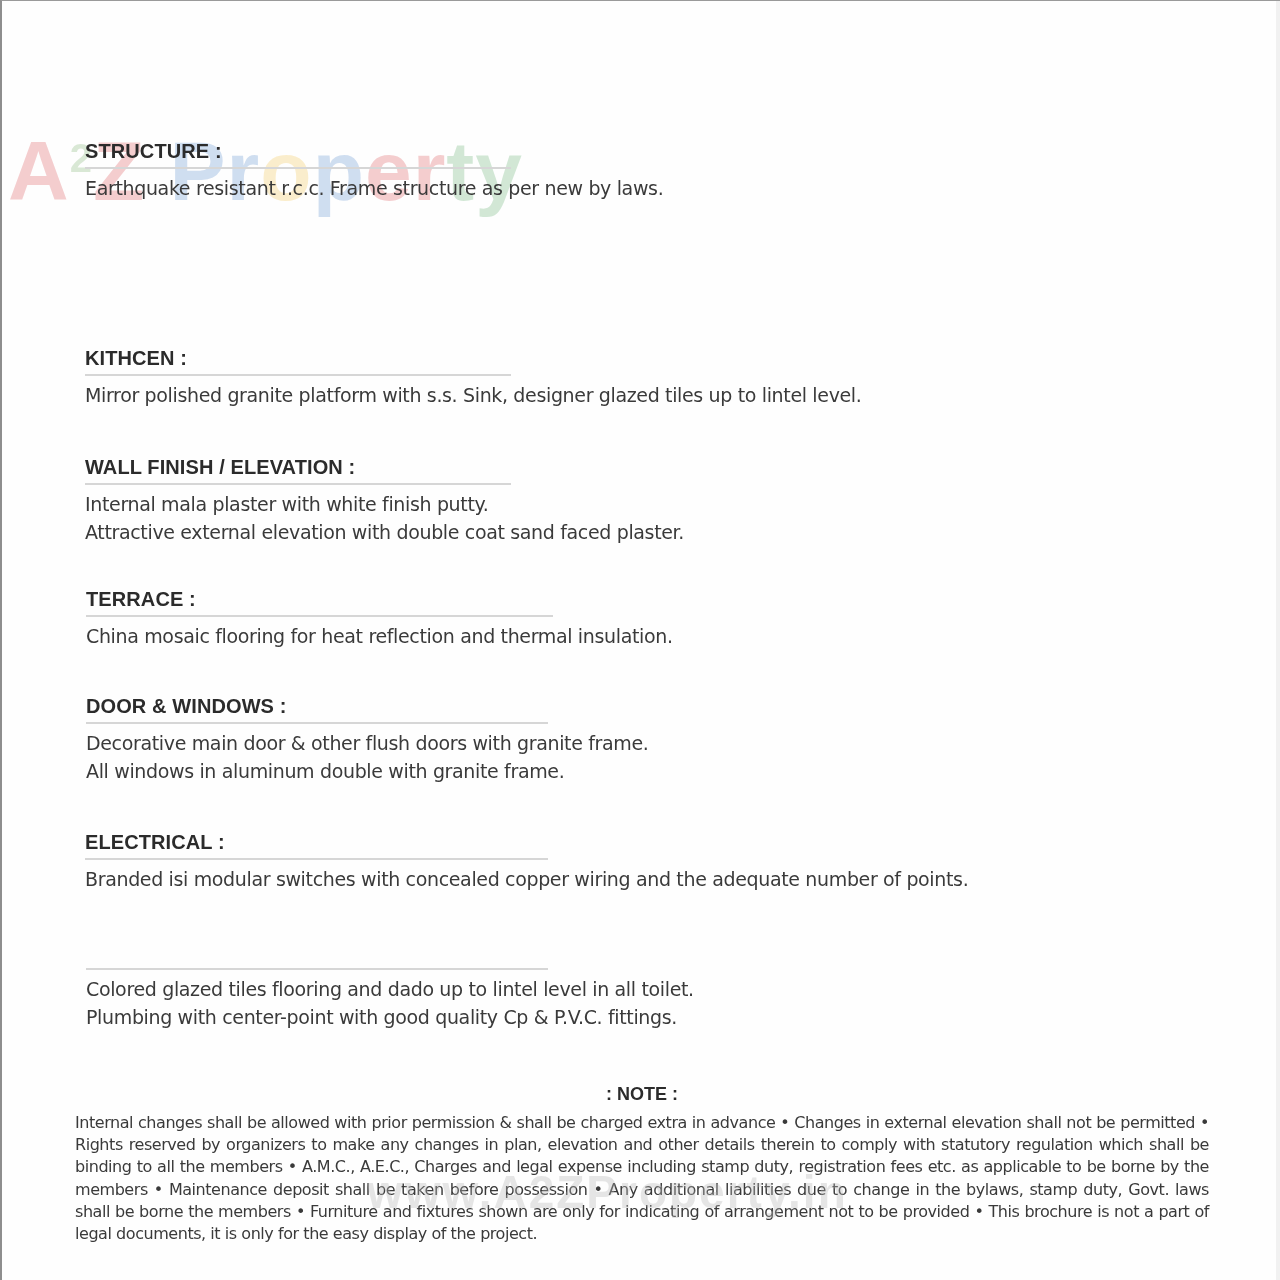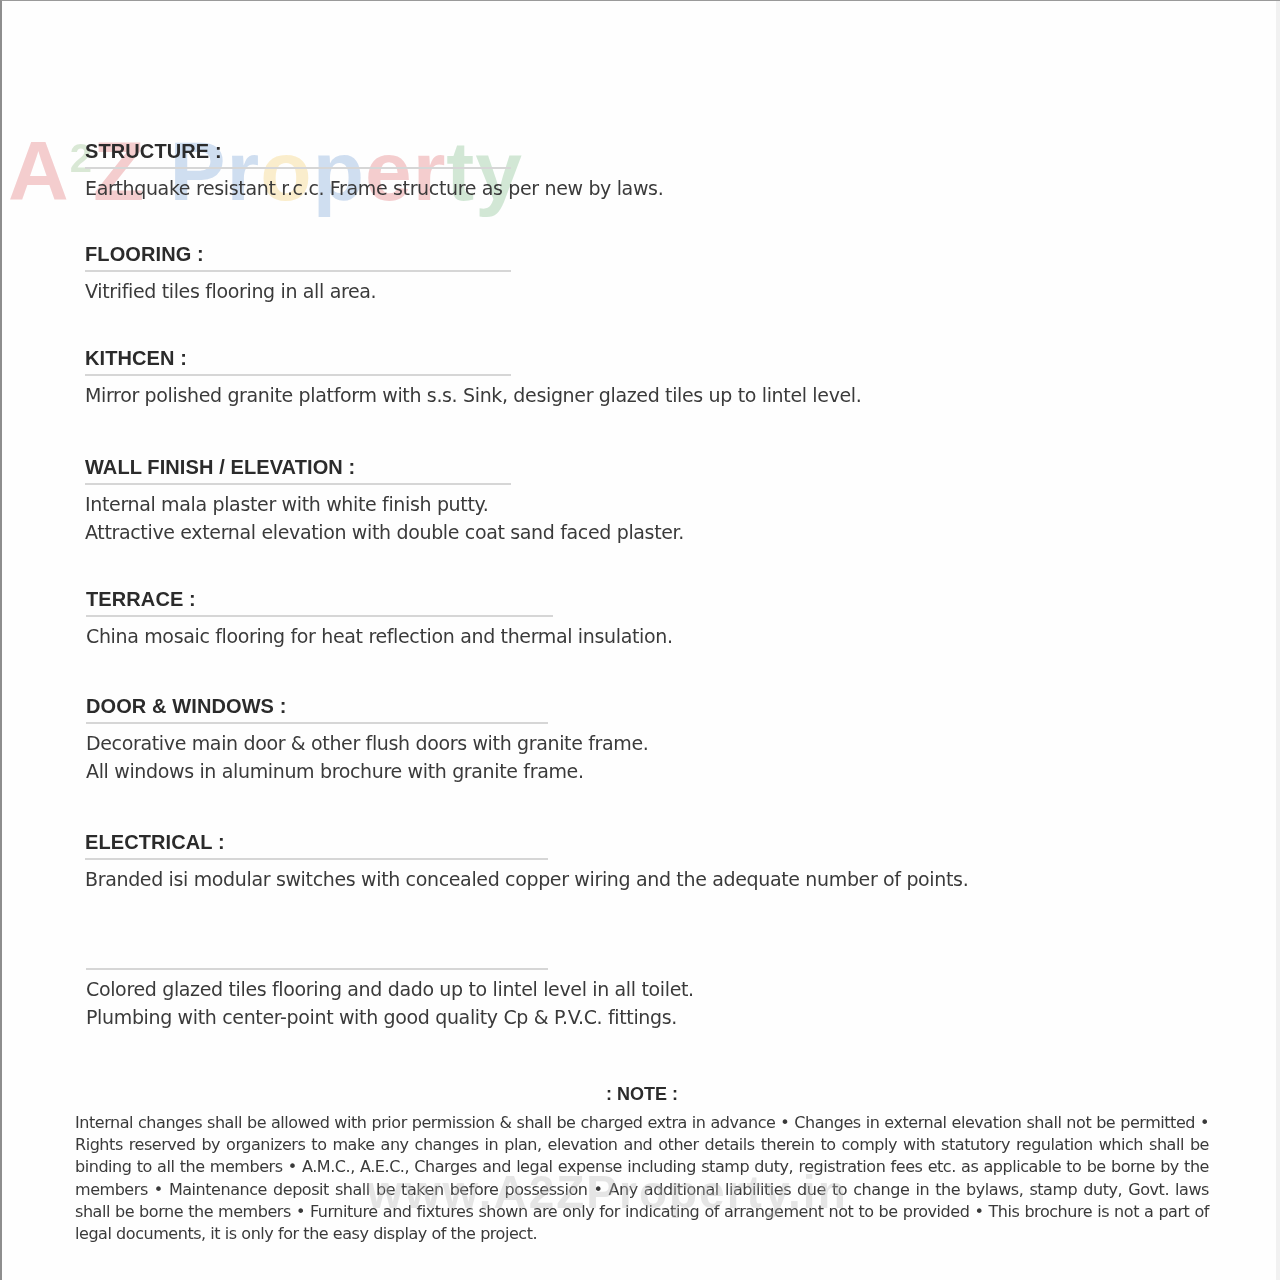--- a/index.html
+++ b/index.html
@@ -142,25 +142,20 @@
     <span class="w-a">A</span><span class="w-2">2</span><span class="w-z">Z</span>&nbsp;<span class="w-p">P</span><span class="w-r">r</span><span class="w-o">o</span><span class="w-p2">p</span><span class="w-e">e</span><span class="w-r2">r</span><span class="w-t">t</span><span class="w-y">y</span>
   </div>
 
 
   <div class="section" style="top:138px; width:426px;">
     <div class="section-heading">STRUCTURE :</div>
     <div class="section-rule"></div>
     <div class="section-line">Earthquake resistant r.c.c.  Frame structure as per new by laws.</div>
   </div>
 
-  <div class="section" style="top:241px; width:426px;">
-    <div class="section-heading">FLOORING :</div>
-    <div class="section-rule"></div>
-    <div class="section-line">Vitrified tiles flooring in all area.</div>
-  </div>
 
   <div class="section" style="top:345px; width:426px;">
     <div class="section-heading">KITHCEN :</div>
     <div class="section-rule"></div>
     <div class="section-line">Mirror polished granite platform with s.s.  Sink, designer glazed tiles up to lintel level.</div>
   </div>
 
   <div class="section" style="top:454px; width:426px;">
     <div class="section-heading">WALL FINISH / ELEVATION :</div>
     <div class="section-rule"></div>
@@ -171,21 +166,21 @@
   <div class="section" style="top:586px; left:84px; width:467px;">
     <div class="section-heading">TERRACE :</div>
     <div class="section-rule"></div>
     <div class="section-line">China mosaic flooring for heat reflection and thermal insulation.</div>
   </div>
 
   <div class="section" style="top:693px; left:84px; width:462px;">
     <div class="section-heading">DOOR &amp; WINDOWS :</div>
     <div class="section-rule"></div>
     <div class="section-line">Decorative main door &amp; other flush doors with granite frame.</div>
-    <div class="section-line">All windows in aluminum brochure with granite frame.</div>
+    <div class="section-line">All windows in aluminum double with granite frame.</div>
   </div>
 
   <div class="section" style="top:829px; width:463px;">
     <div class="section-heading">ELECTRICAL :</div>
     <div class="section-rule"></div>
     <div class="section-line">Branded isi modular switches with concealed copper wiring and the adequate number of points.</div>
   </div>
 
   <div class="section" style="top:963px; left:84px; width:462px;">
     <div class="section-rule"></div>

